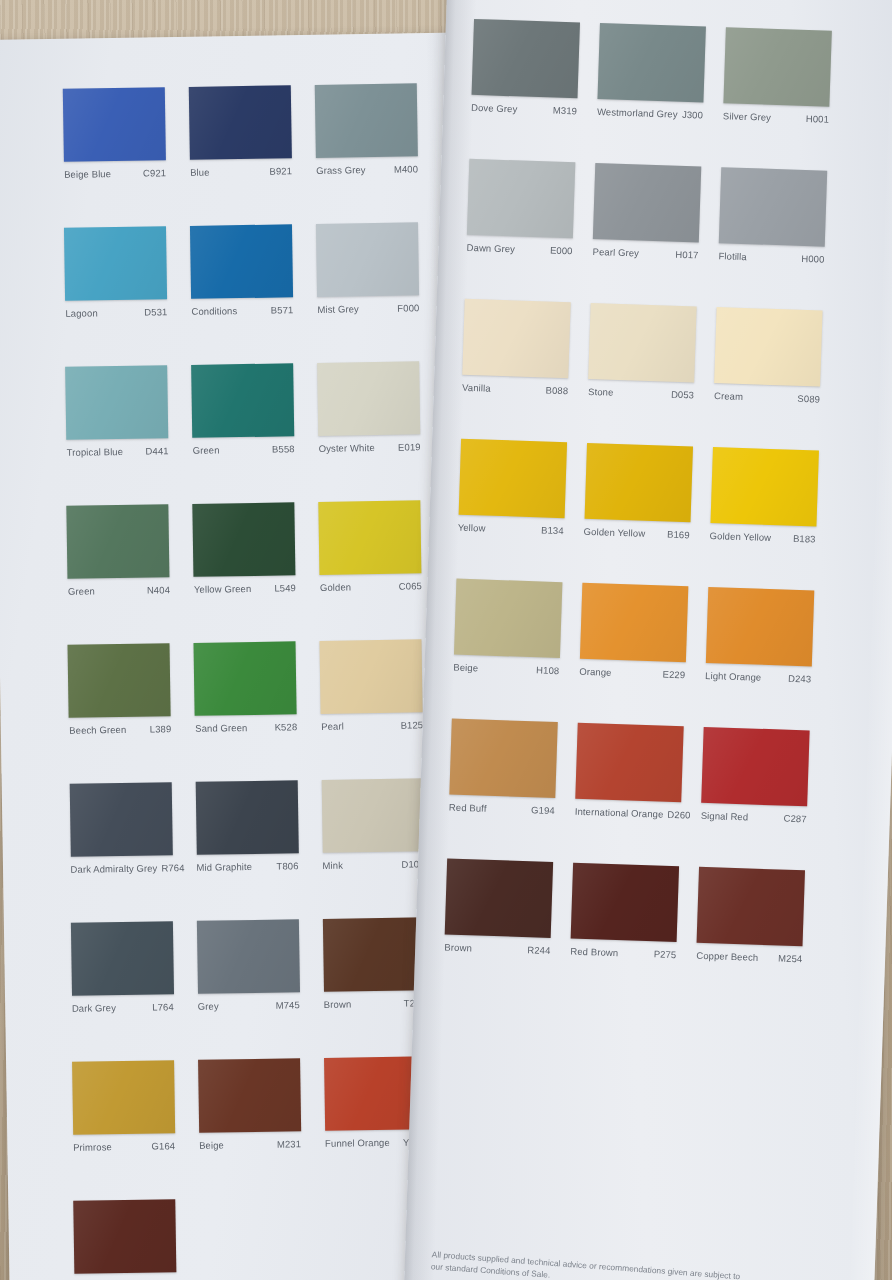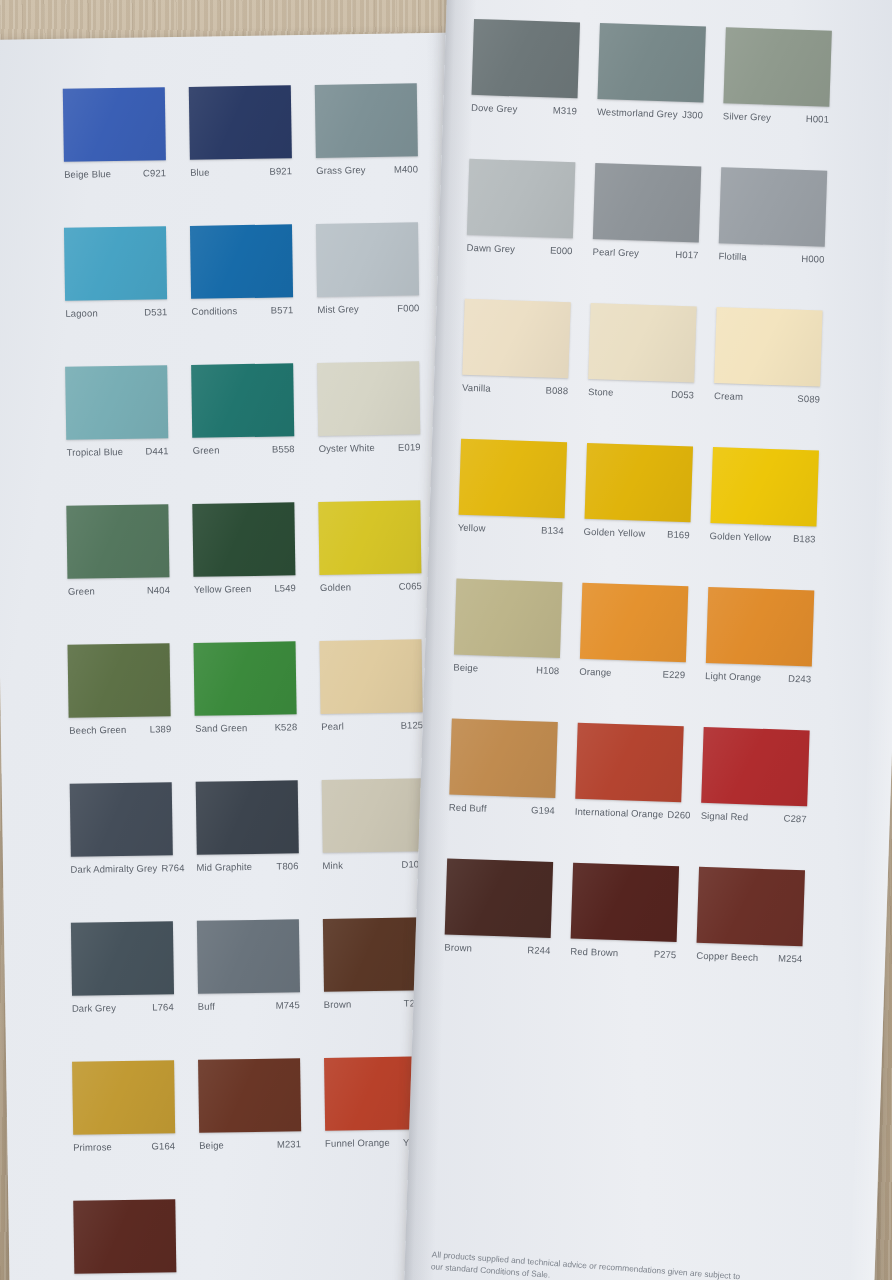--- a/index.html
+++ b/index.html
@@ -263,21 +263,21 @@
         <div class="cell" style="top: 834px; left: -5.4px;">
           <div class="chip" style="background: rgb(70, 83, 92); height: 73px;"></div>
           <div class="cap">
             <span class="nm">Dark Grey</span>
             <span class="cd">L764</span>
           </div>
         </div>
         <div class="cell" style="top: 834px; left: 120.6px;">
           <div class="chip" style="background: rgb(105, 115, 124); height: 73px;"></div>
           <div class="cap">
-            <span class="nm">Buff</span>
+            <span class="nm">Grey</span>
             <span class="cd">M745</span>
           </div>
         </div>
         <div class="cell" style="top: 834px; left: 246.6px;">
           <div class="chip" style="background: rgb(90, 55, 38); height: 73px;"></div>
           <div class="cap">
             <span class="nm">Brown</span>
             <span class="cd">T229</span>
           </div>
         </div>

